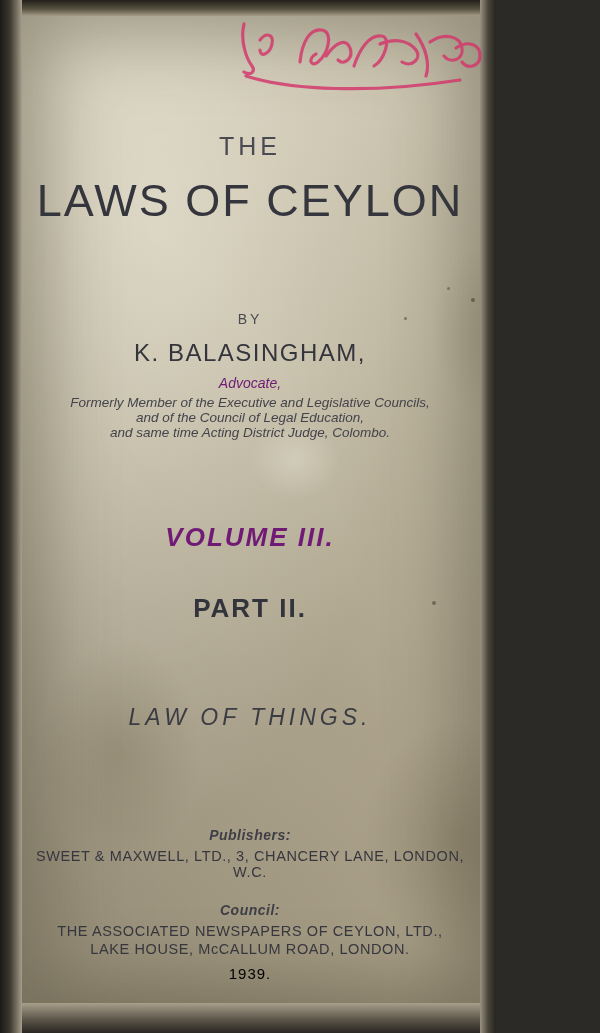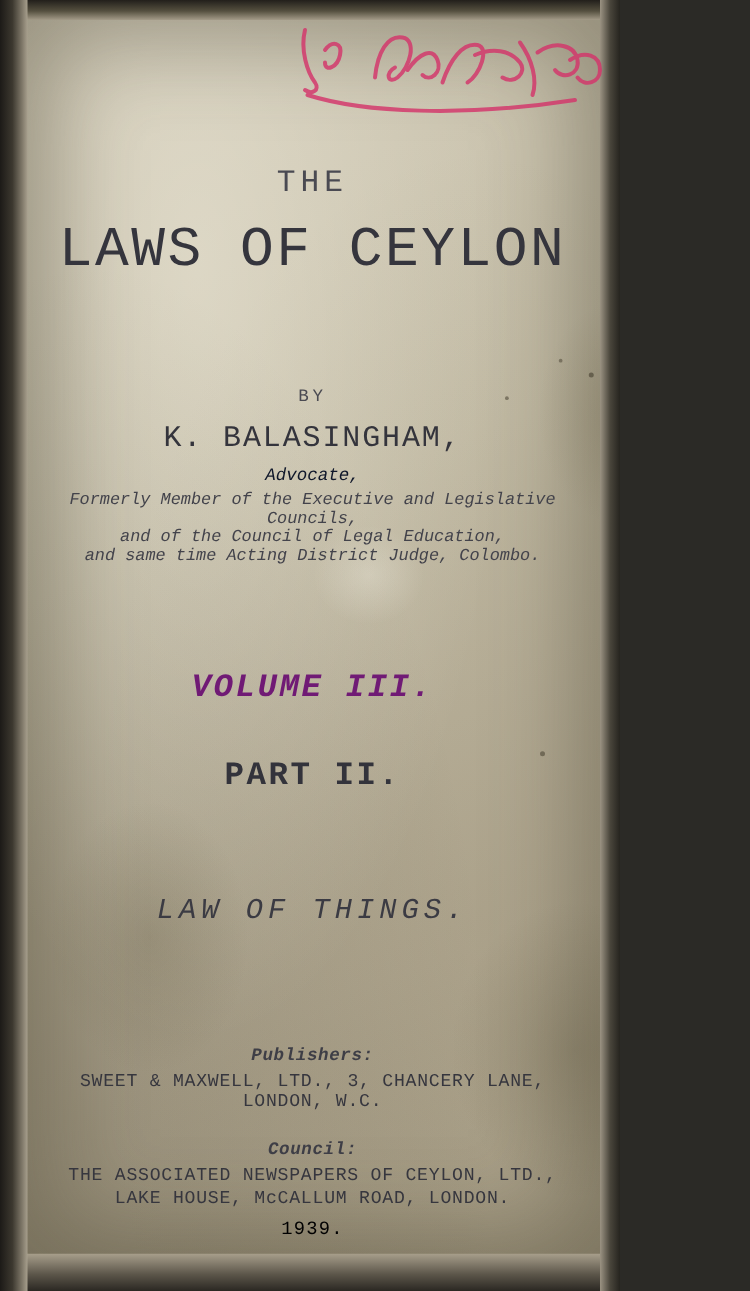--- a/index.html
+++ b/index.html
@@ -6,21 +6,21 @@
     margin: 0;
     padding: 0;
     background: #2b2a26;
   }
   .page {
     position: relative;
     width: 496px;
     height: 1033px;
     overflow: hidden;
     background: #b9b2a0;
-    font-family: Liberation Mono, monospace;
+    font-family: Liberation Sans, sans-serif;
   }
   
   .edge-left {
     position: absolute;
     left: 0; top: 0;
     width: 22px; height: 100%;
     background: linear-gradient(to right, #1c1a17 0%, #3c382f 45%, #7e7768 80%, #a79f8d 100%);
     z-index: 6;
   }
   .edge-right {
@@ -104,21 +104,21 @@
   .line-author {
     margin-top: 12px;
     font-size: 24px;
     letter-spacing: 1.5px;
     color: #34343c;
   }
   .line-advocate {
     margin-top: 8px;
     font-size: 14px;
     font-style: italic;
-    color: #0f172a;
+    color: #701a75;
   }
   .line-affil {
     margin-top: 4px;
     font-size: 13.5px;
     font-style: italic;
     line-height: 15px;
     color: #43434b;
   }
   .line-volume {
     margin-top: 82px;

